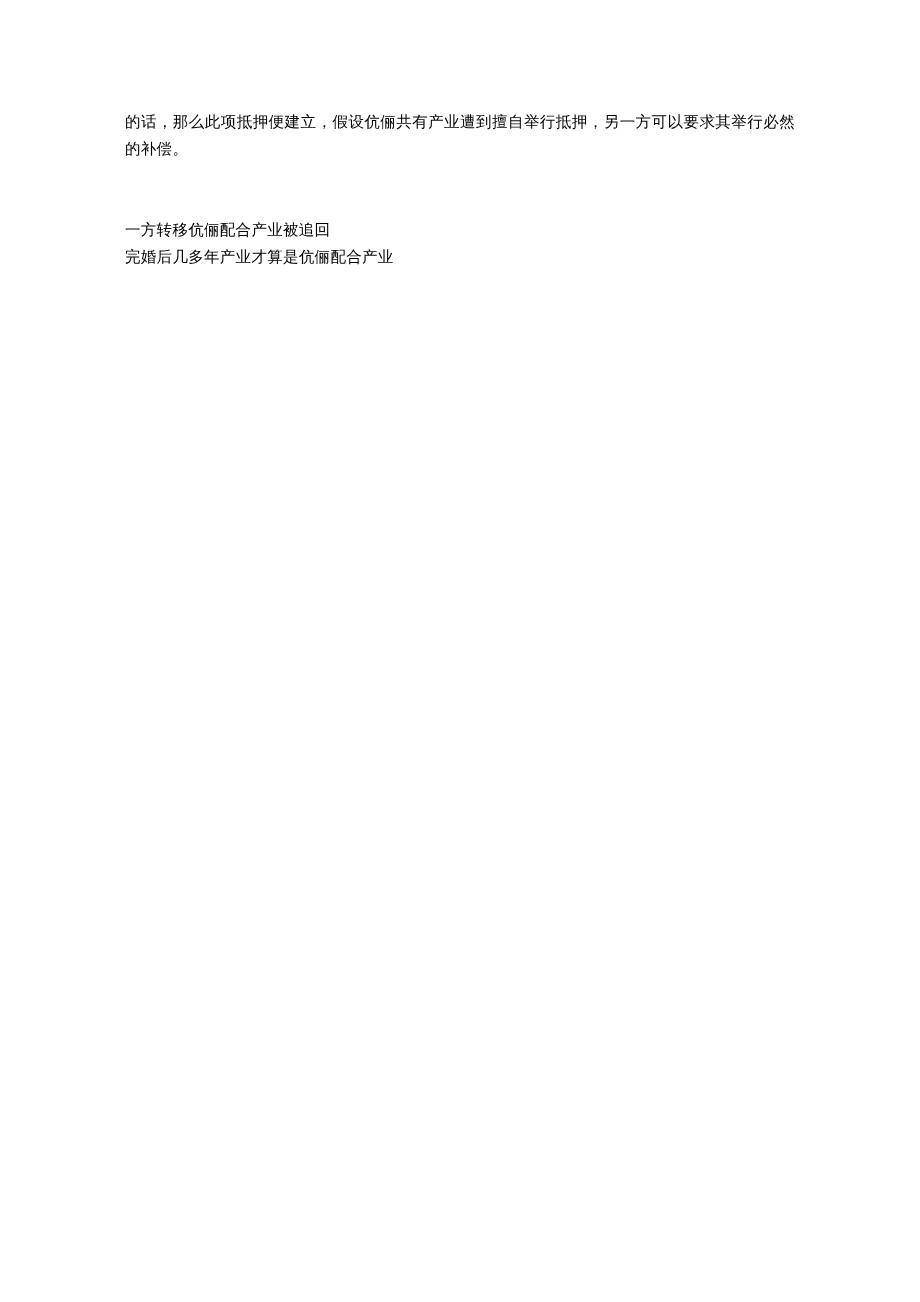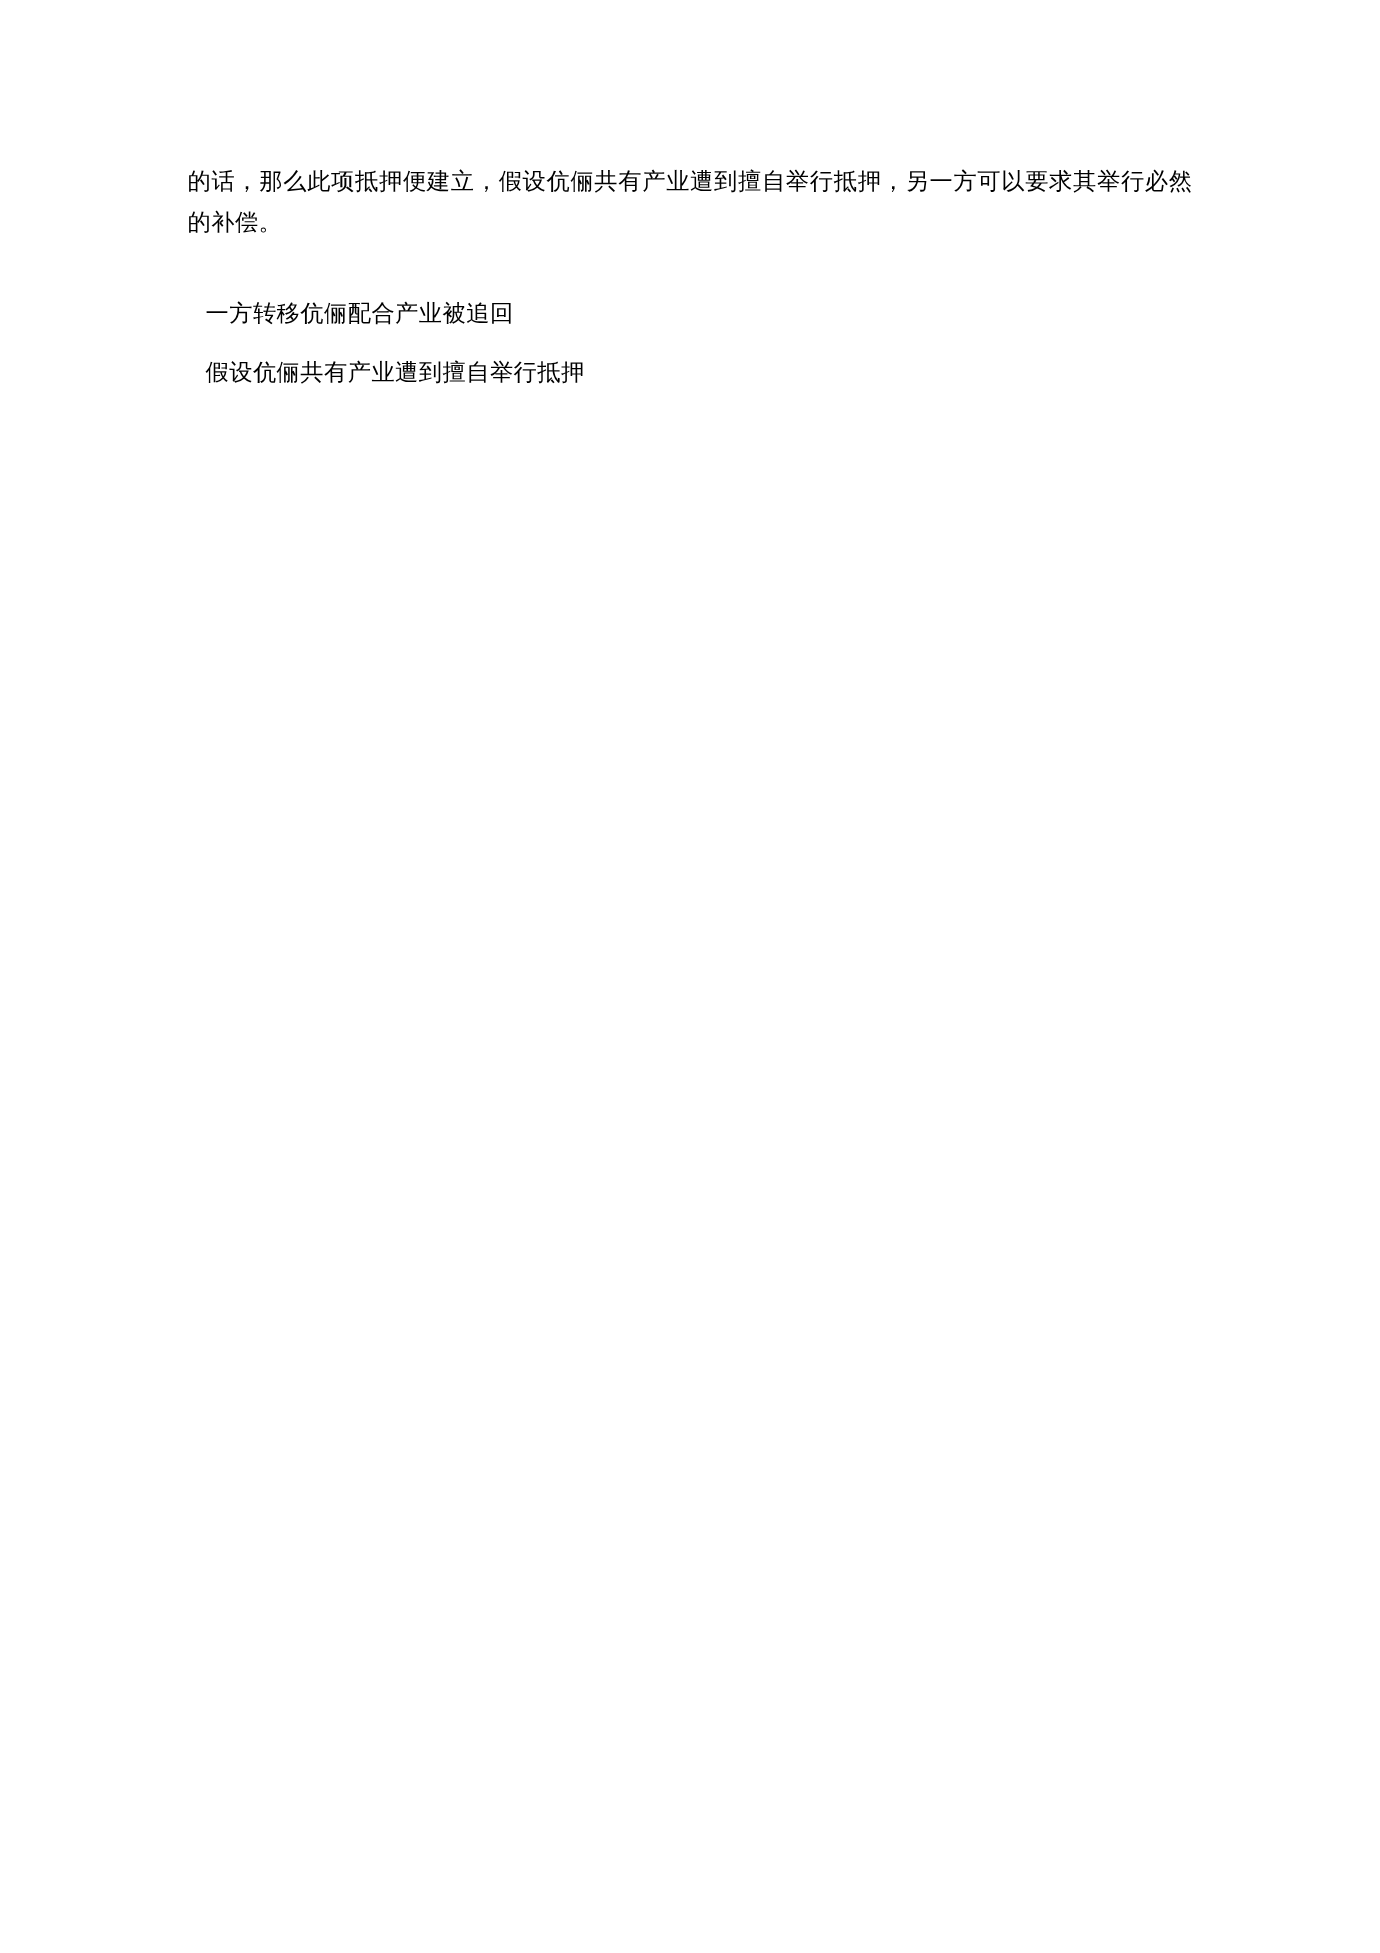--- a/index.html
+++ b/index.html
@@ -11,32 +11,32 @@
     height: 1302px;
   }
   .page {
     padding: 108px 125px 0 125px;
     color: #000000;
     font-size: 15.5px;
     line-height: 27px;
   }
   .paragraph {
     text-align: justify;
-    margin-bottom: 34px;
+    margin-bottom: 54px;
     letter-spacing: 0.3px;
   }
   .related-list {
     letter-spacing: 0.3px;
   }
   .related-list div {
-    margin: 12px;
+    margin: 0;
   }
 </style>
 </head>
 <body>
 
 <div class="page">
   <div class="paragraph">的话，那么此项抵押便建立，假设伉俪共有产业遭到擅自举行抵押，另一方可以要求其举行必然的补偿。</div>
   <div class="related-list">
     <div>一方转移伉俪配合产业被追回</div>
-    <div>假设伉俪共有产业遭到擅自举行抵押</div>
+    <div>完婚后几多年产业才算是伉俪配合产业</div>
   </div>
 </div>
 
 </body></html>

